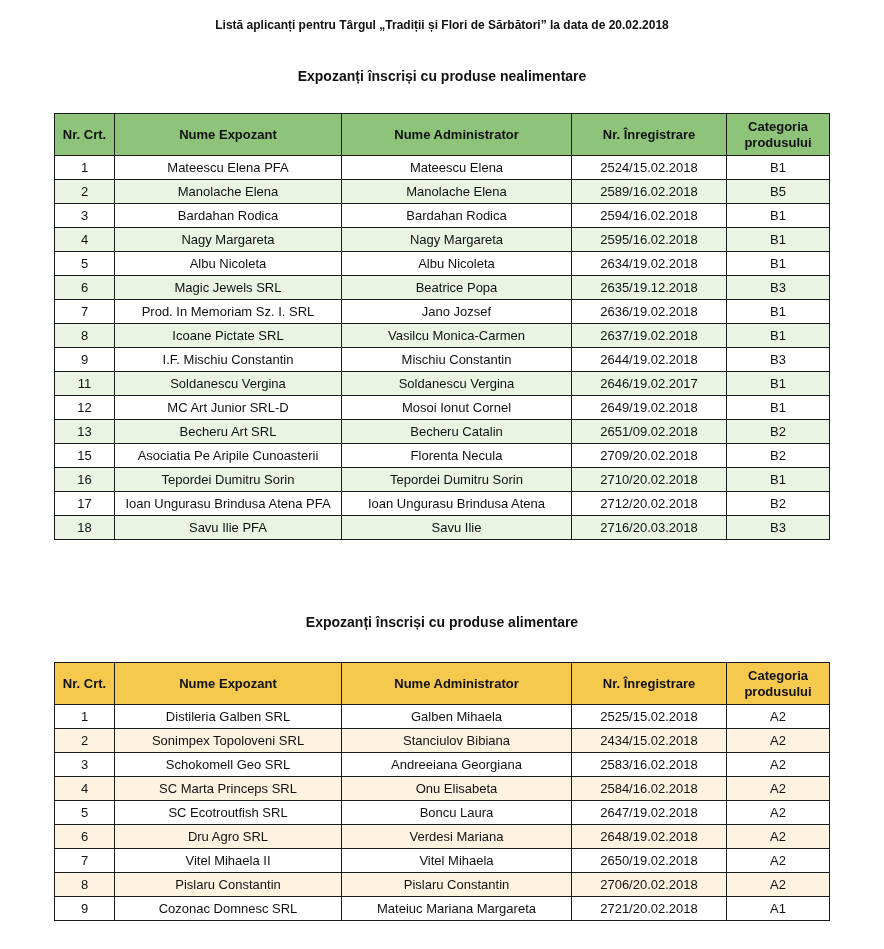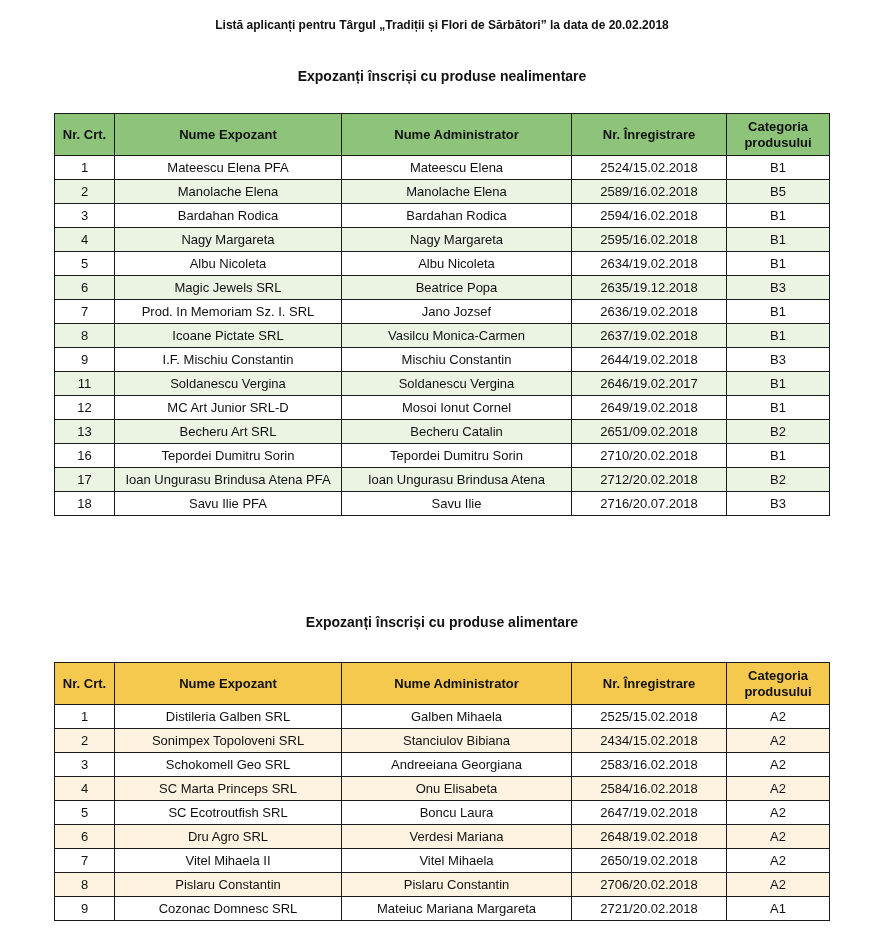--- a/index.html
+++ b/index.html
@@ -129,38 +129,45 @@
         <td>B1</td>
       </tr>
       <tr>
         <td>13</td>
         <td>Becheru Art SRL</td>
         <td>Becheru Catalin</td>
         <td>2651/09.02.2018</td>
         <td>B2</td>
       </tr>
       <tr>
+        <td>15</td>
+        <td>Asociatia Pe Aripile Cunoasterii</td>
+        <td>Florenta Necula</td>
+        <td>2709/20.02.2018</td>
+        <td>B2</td>
+      </tr>
+      <tr>
         <td>16</td>
         <td>Tepordei Dumitru Sorin</td>
         <td>Tepordei Dumitru Sorin</td>
         <td>2710/20.02.2018</td>
         <td>B1</td>
       </tr>
       <tr>
         <td>17</td>
         <td>Ioan Ungurasu Brindusa Atena PFA</td>
         <td>Ioan Ungurasu Brindusa Atena</td>
         <td>2712/20.02.2018</td>
         <td>B2</td>
       </tr>
       <tr>
         <td>18</td>
         <td>Savu Ilie PFA</td>
         <td>Savu Ilie</td>
-        <td>2716/20.07.2018</td>
+        <td>2716/20.03.2018</td>
         <td>B3</td>
       </tr>
     </tbody>
 </table>
 
 <div class="subtitle" id="sub2">Expozanți înscriși cu produse alimentare</div>
 
 <table id="t2">
   <colgroup>
       <col class="c1">

